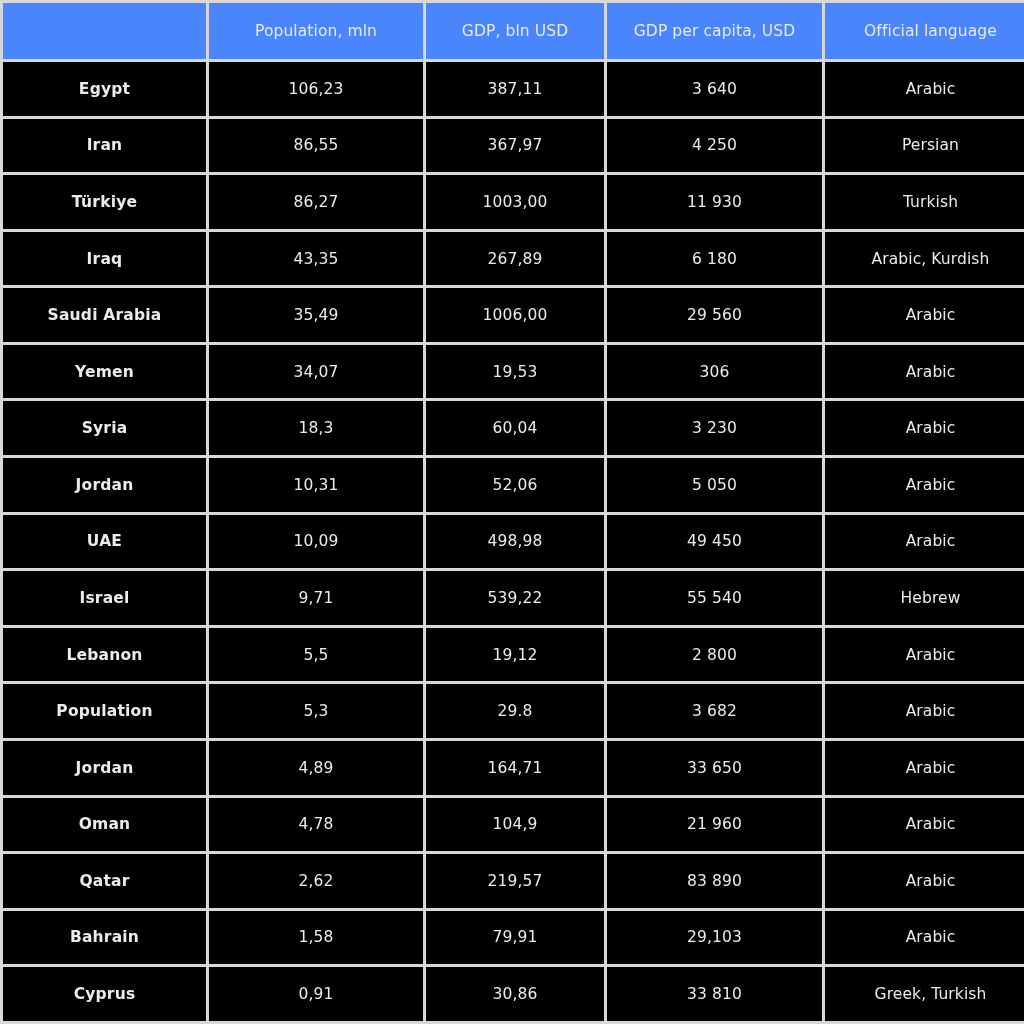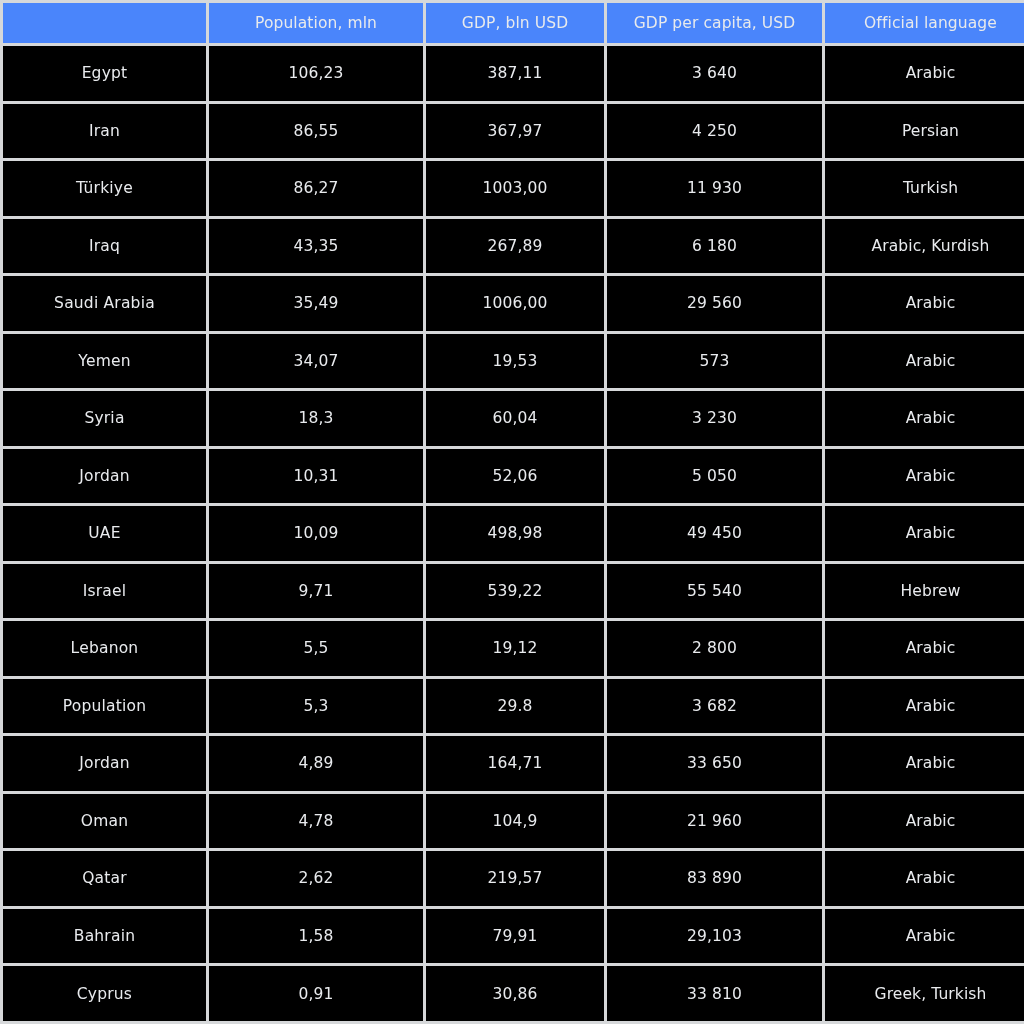--- a/index.html
+++ b/index.html
@@ -40,39 +40,40 @@
     overflow: hidden;
     white-space: nowrap;
   }
 
   
   #stats-table thead th {
     background: #4a85fb;
     color: #e8eaec;
     font-size: 15.5px;
     font-weight: 400;
-    height: 40px;
+    height: 56px;
     letter-spacing: 0.1px;
   }
   #stats-table thead th.corner-cell {
     
   }
 
   
   #stats-table tbody td {
     background: #000000;
     color: #e9ebee;
     font-size: 15.5px;
     font-weight: 400;
     height: 51px;
     letter-spacing: 0.1px;
   }
 
   #stats-table tbody td.country-cell {
     letter-spacing: 0.2px;
+    font-weight: bold;
   }
 </style>
 </head>
 <body>
 
 <table id="stats-table">
   <colgroup>
     <col class="c-country">
     <col class="c-pop">
     <col class="c-gdp">
@@ -121,21 +122,21 @@
         <td class="country-cell">Saudi Arabia</td>
         <td>35,49</td>
         <td>1006,00</td>
         <td>29 560</td>
         <td>Arabic</td>
       </tr>
       <tr>
         <td class="country-cell">Yemen</td>
         <td>34,07</td>
         <td>19,53</td>
-        <td>573</td>
+        <td>306</td>
         <td>Arabic</td>
       </tr>
       <tr>
         <td class="country-cell">Syria</td>
         <td>18,3</td>
         <td>60,04</td>
         <td>3 230</td>
         <td>Arabic</td>
       </tr>
       <tr>

